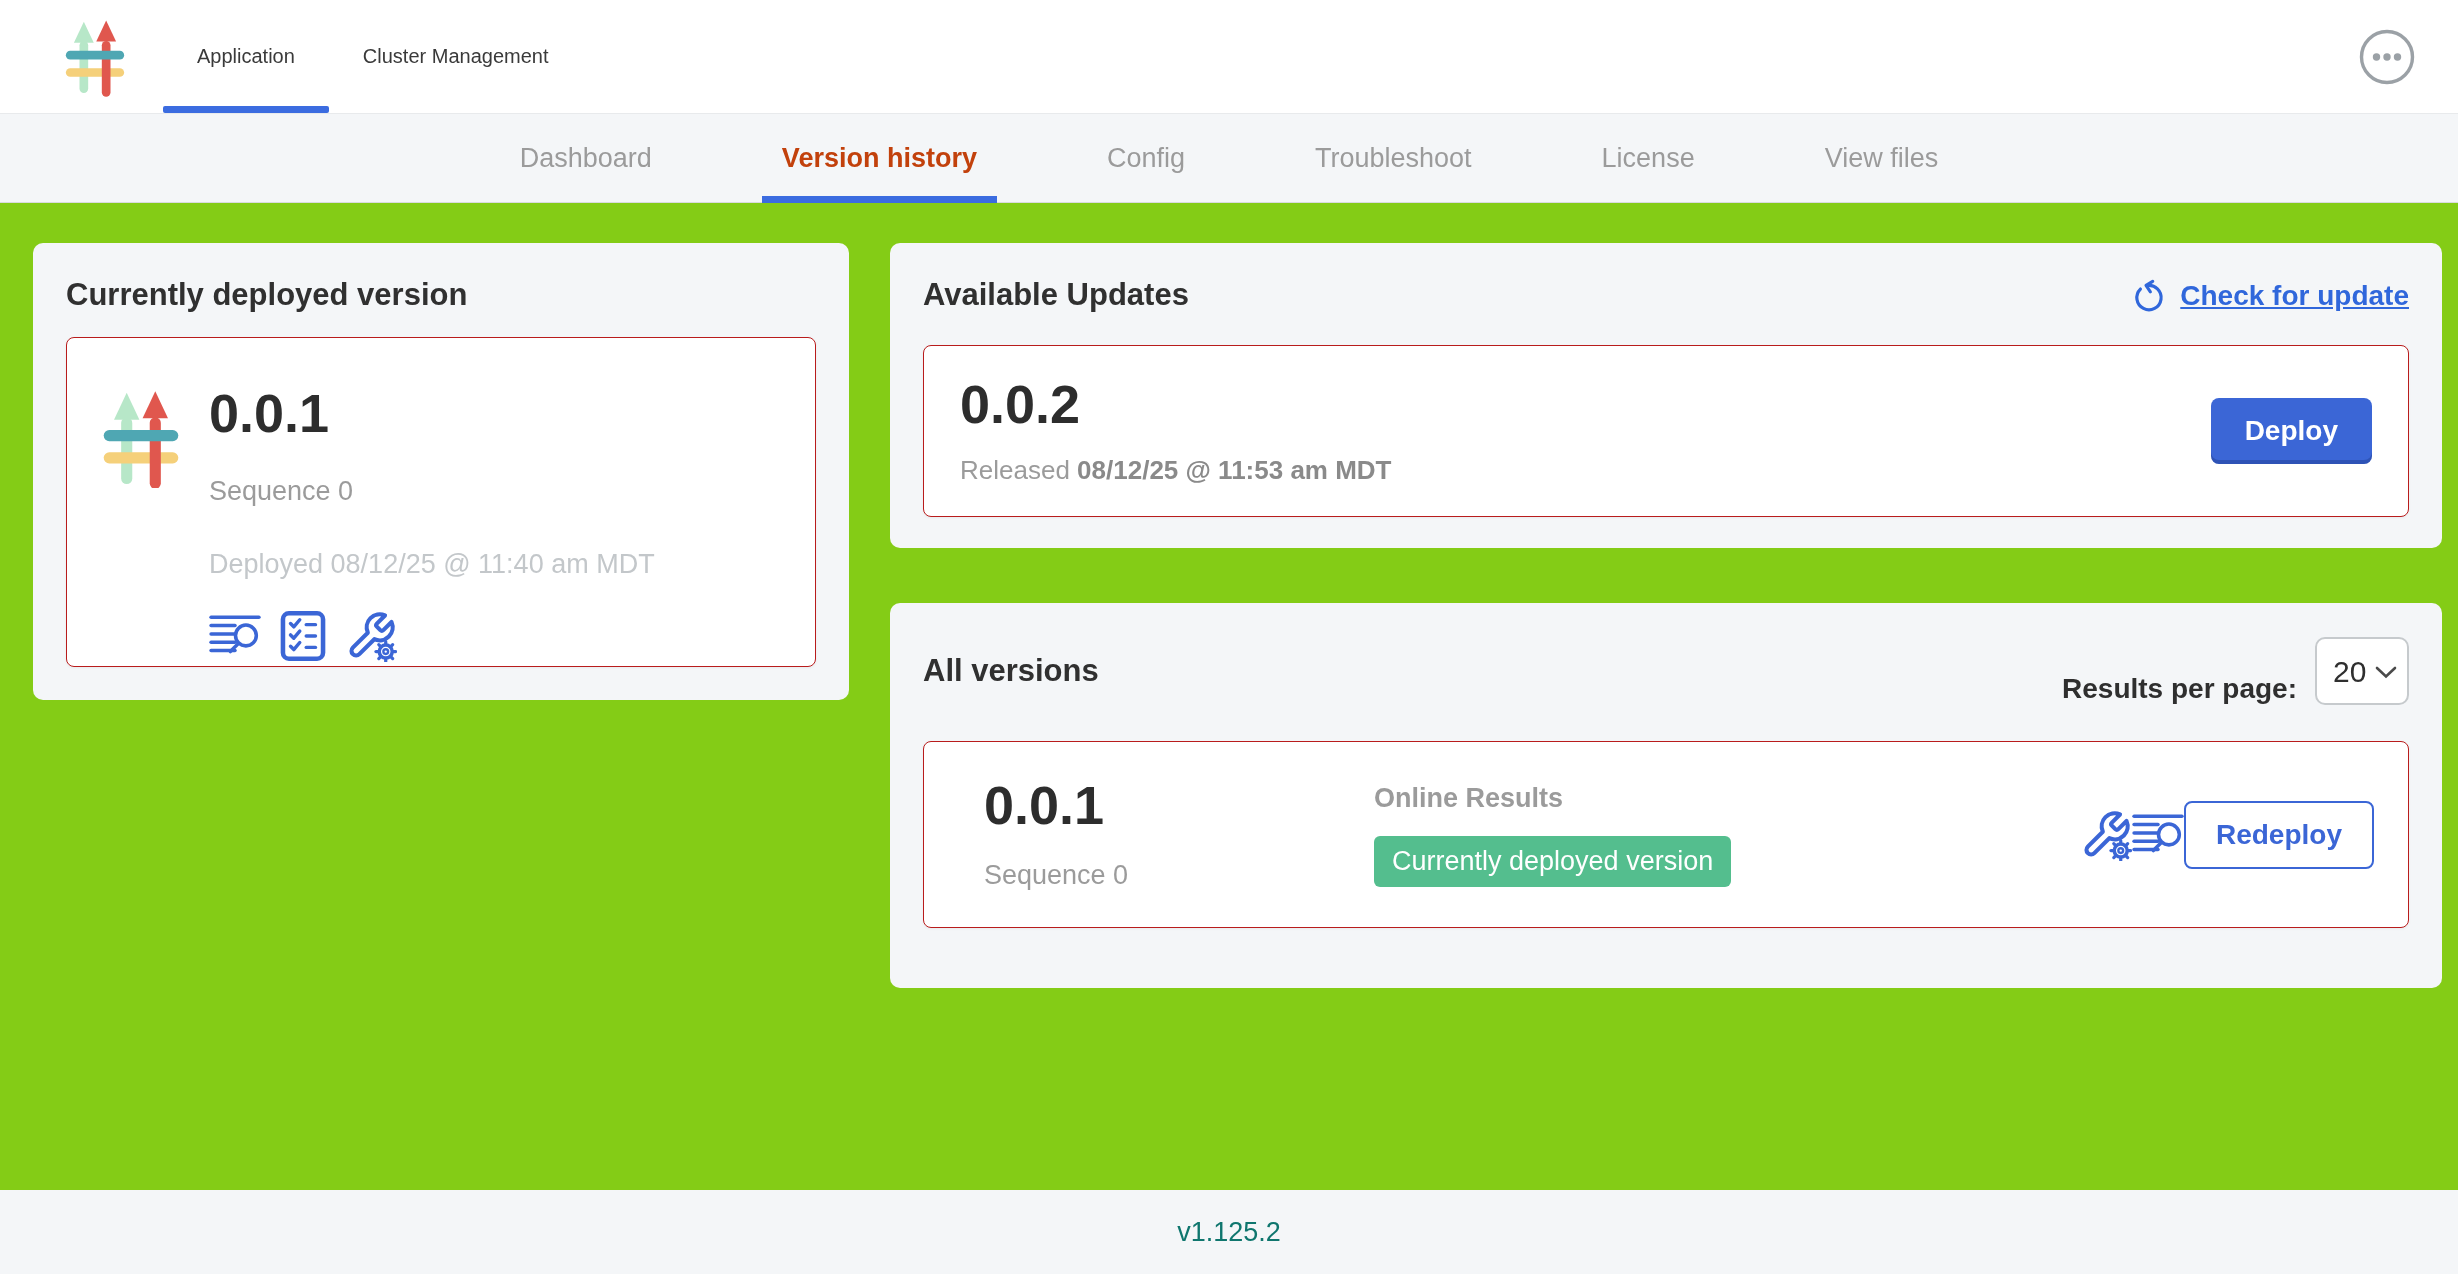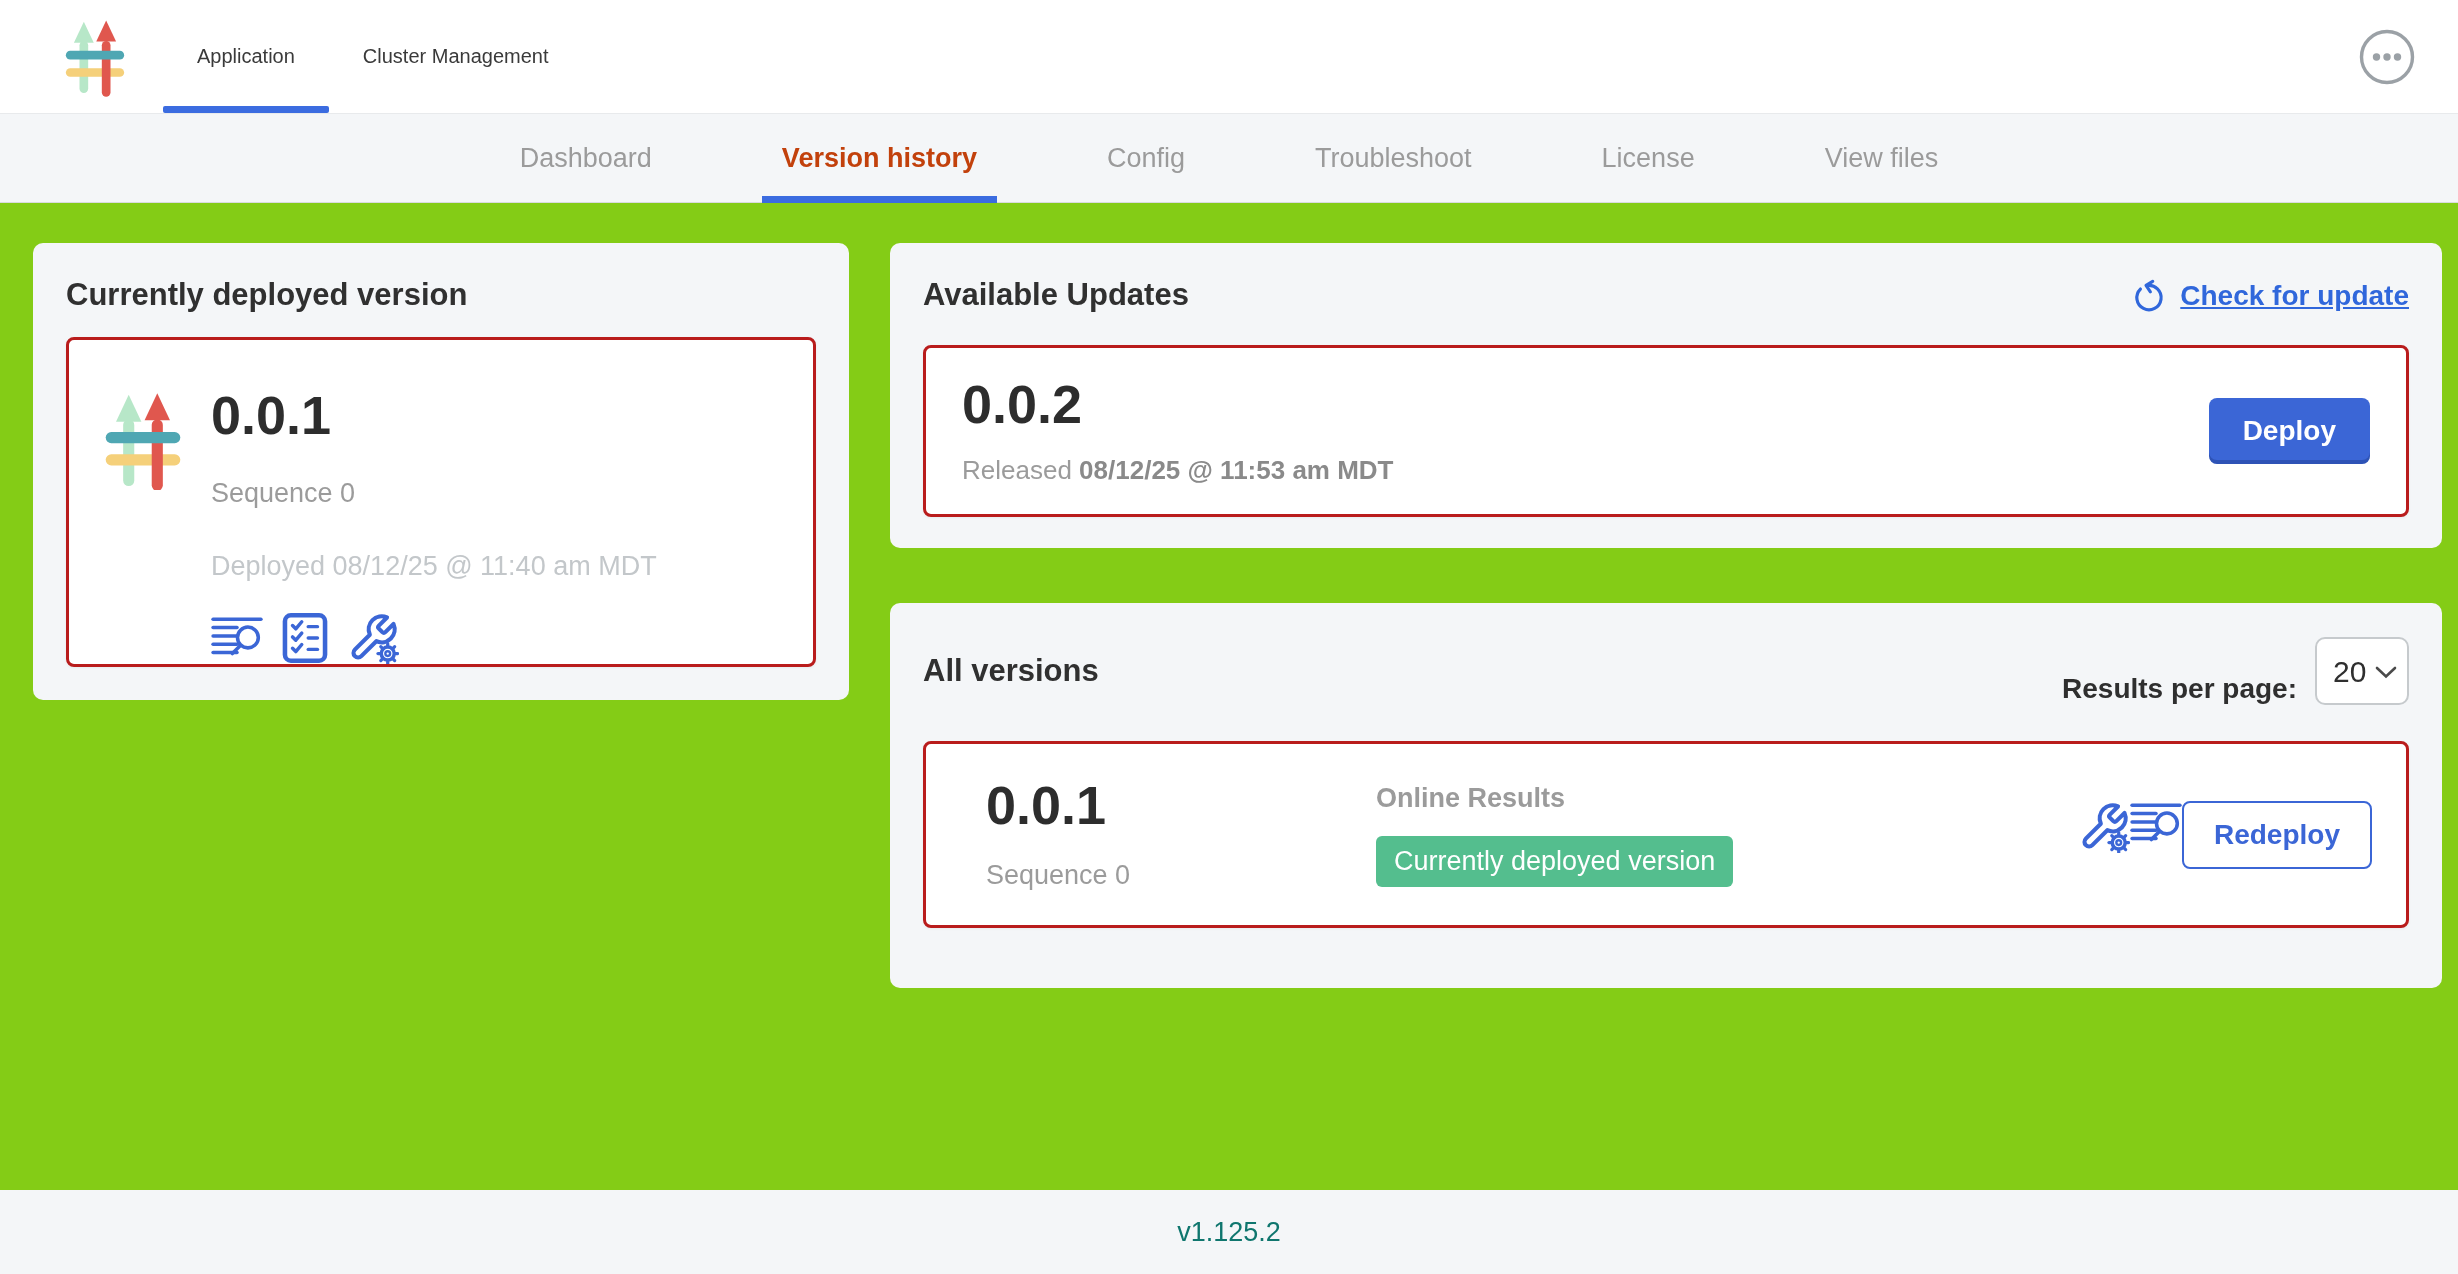--- a/index.html
+++ b/index.html
@@ -25,21 +25,21 @@
   .stab.active::after { content:""; position:absolute; left:0; right:0; bottom:-1px; height:7px;
           background:#3B6CE0; }
 
   
   .main { height:987px; background:#84cc16; display:flex; gap:41px; padding:40px 16px 0 33px; }
   .col-left { width:816px; flex:none; }
   .col-right { flex:1; min-width:0; }
 
   .gray-card { background:#F4F6F8; border-radius:10px; padding:34px 33px; }
   .card-title { font-size:31px; font-weight:700; color:#303030; }
-  .white-card { background:#fff; border:3px solid #b91c1c; border-radius:8px;
+  .white-card { background:#fff; border:1px solid #b91c1c; border-radius:8px;
                 box-shadow:0 1px 3px rgba(0,0,0,.05); }
 
   
   .deployed-card { height:457px; }
   .deployed-inner { margin-top:24px; height:330px; padding:28px 34px; display:flex; }
   .deployed-text { margin-left:28px; }
   .version-big { font-size:54px; font-weight:700; color:#2d2d2d; line-height:1; }
   .deployed-text .version-big { margin-top:20px; }
   .seq-text { font-size:27px; color:#9B9B9B; margin-top:36px; }
   .deployed-at { font-size:27px; color:#C3C7CA; margin-top:42px; }
@@ -73,21 +73,21 @@
        color:#2f2f2f; padding:0 0 0 16px; font-family:"Liberation Sans",sans-serif; cursor:pointer; }
   .select-wrap svg { position:absolute; right:12px; top:29px; pointer-events:none; }
   .version-row { margin-top:36px; height:187px; display:flex; align-items:center;
                  padding:0 34px 0 60px; }
   .vr-left { width:390px; flex:none; }
   .vr-left .seq-text { margin-top:28px; }
   .vr-mid { flex:1; min-width:0; }
   .install-type { font-size:27px; font-weight:600; color:#9B9B9B; }
   .badge-green { display:inline-block; margin-top:22px; background:#54BE8E; color:#fff;
                  font-size:27px; padding:10px 18px; border-radius:6px; }
-  .vr-actions { display:flex; }
+  .vr-actions { display:flex; align-items:center; }
   .btn-redeploy { background:#fff; border:2px solid #3B66D6; color:#3B66D6; border-radius:8px;
                   font-size:28px; font-weight:700; padding:16px 30px; cursor:pointer;
                   font-family:"Liberation Sans",sans-serif; }
 
   
   .footer { height:84px; background:#F4F6F8; display:flex; align-items:center;
             justify-content:center; font-size:27px; color:#0f766e; }
 </style>
 </head>
 <body>

